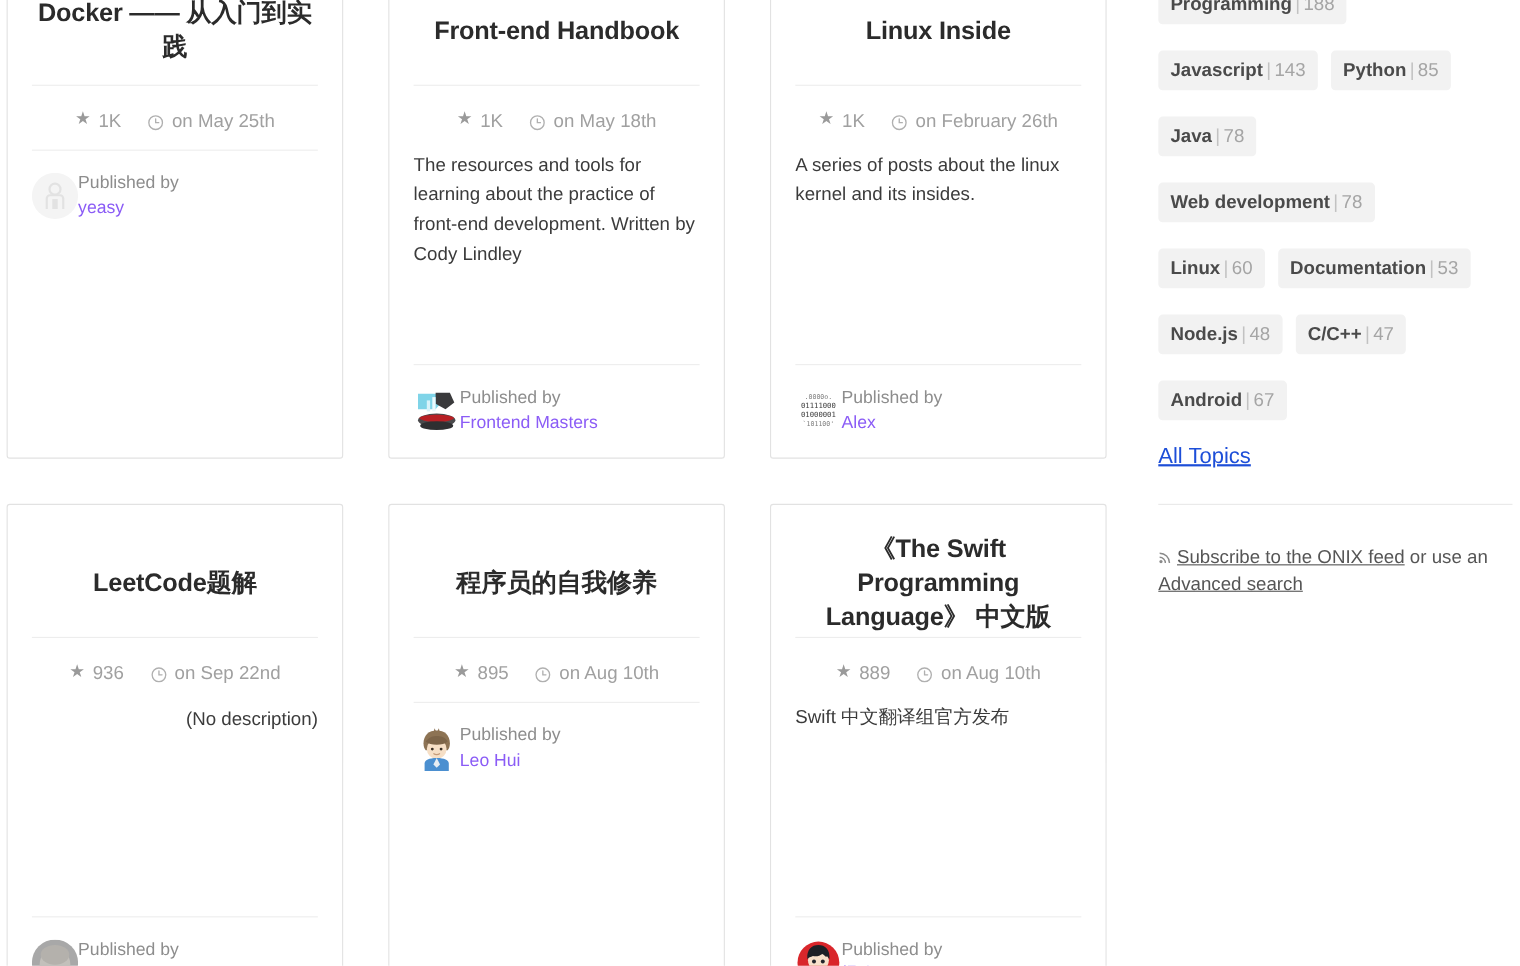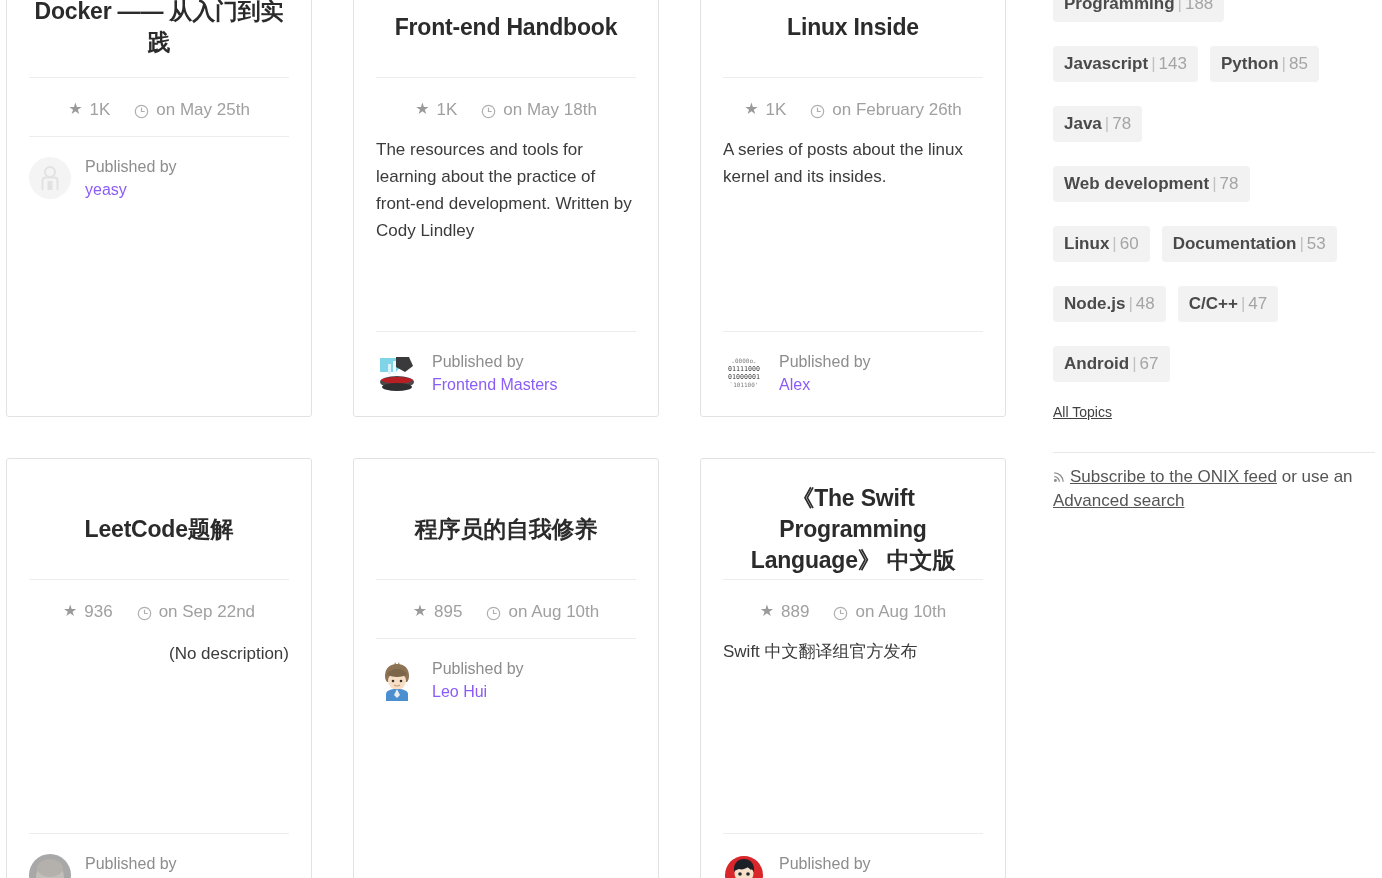--- a/index.html
+++ b/index.html
@@ -109,21 +109,20 @@
     padding-top: 2px;
   }
 
   .card-foot-divider {
     height: 1px;
     background: #ededed;
   }
   .card-foot {
     display: flex;
     align-items: center;
-    gap: 14px;
     padding: 18px 0 20px 0;
   }
   .avatar {
     width: 42px;
     height: 42px;
     flex: 0 0 42px;
     overflow: hidden;
     position: relative;
   }
   .avatar svg { display: block; }
@@ -177,32 +176,32 @@
     color: #a5a5a5;
   }
   .tag-row-break {
     flex-basis: 100%;
     height: 0;
   }
 
   .all-topics {
     display: inline-block;
     margin-top: 22px;
-    font-size: 14px;
-    color: #404040;
+    font-size: 20px;
+    color: #1d4ed8;
   }
 
   .sidebar-divider {
     height: 1px;
     background: #e8e8e8;
     margin: 31px 0 0 0;
   }
 
   .feed-line {
-    margin-top: 12px;
+    margin-top: 36px;
     font-size: 17px;
     line-height: 24px;
     color: #555555;
   }
   .rss-icon {
     display: inline-block;
     width: 13px;
     height: 13px;
     vertical-align: -1px;
     margin-right: 4px;

